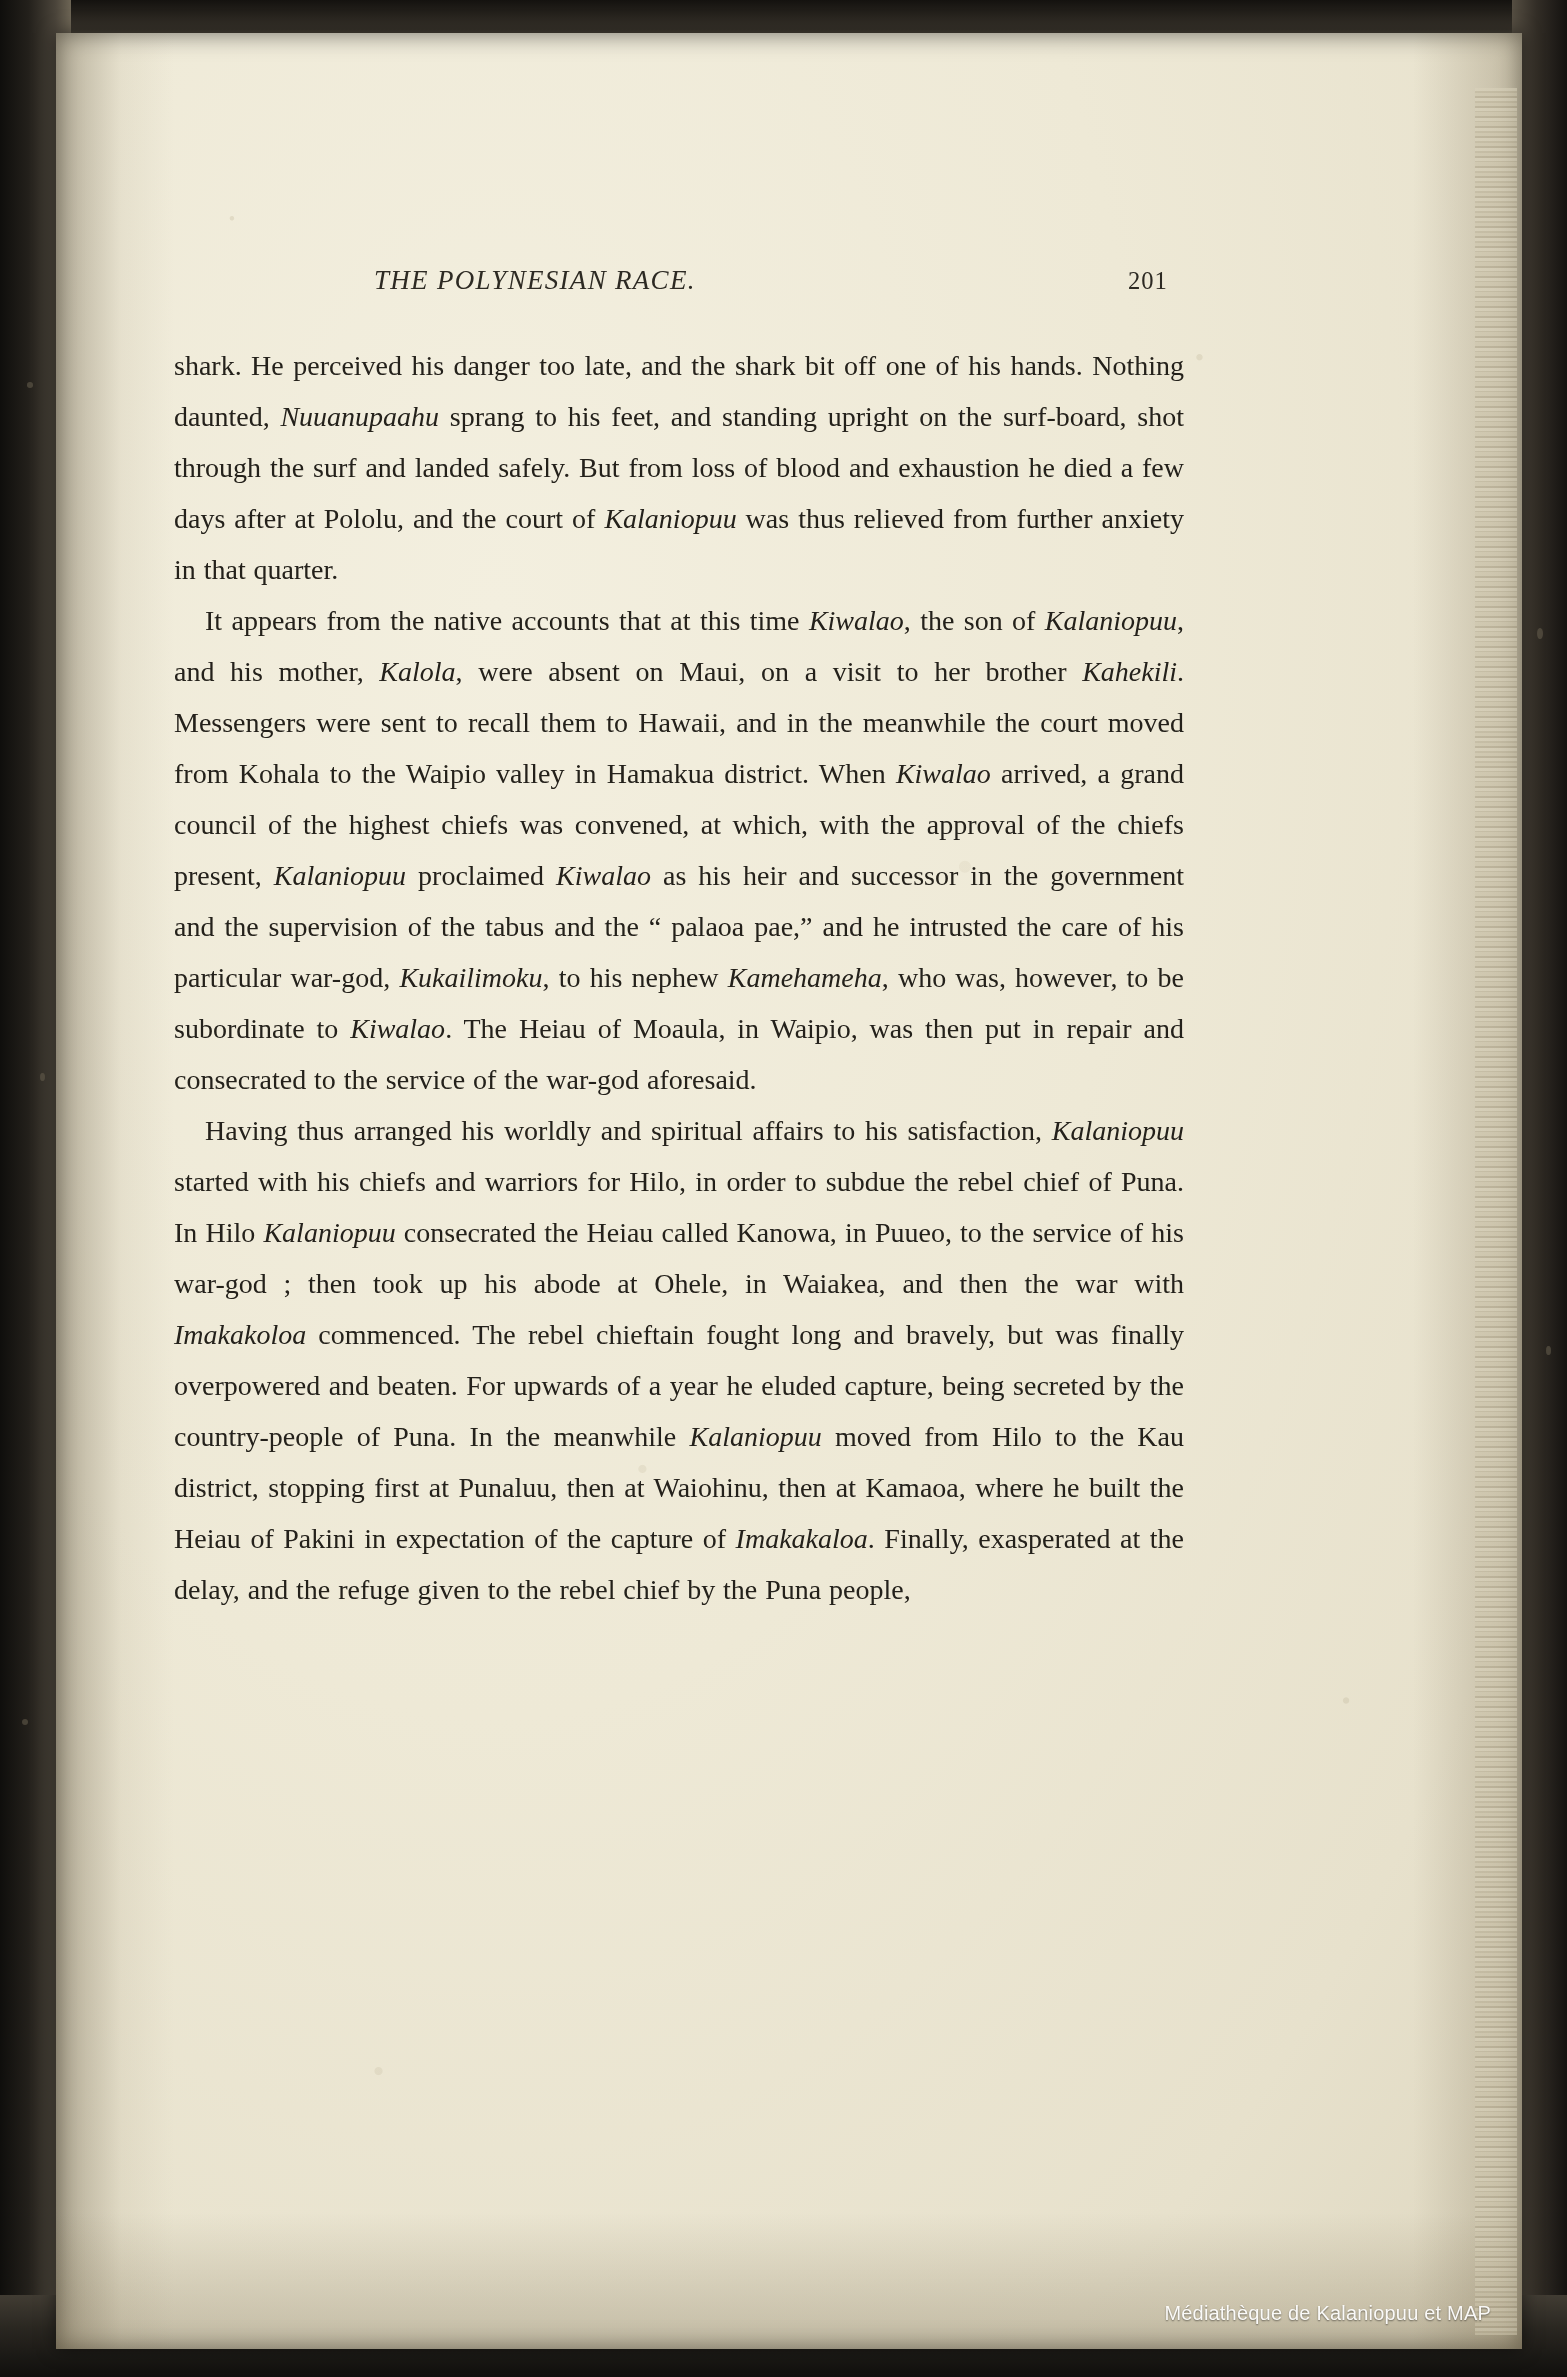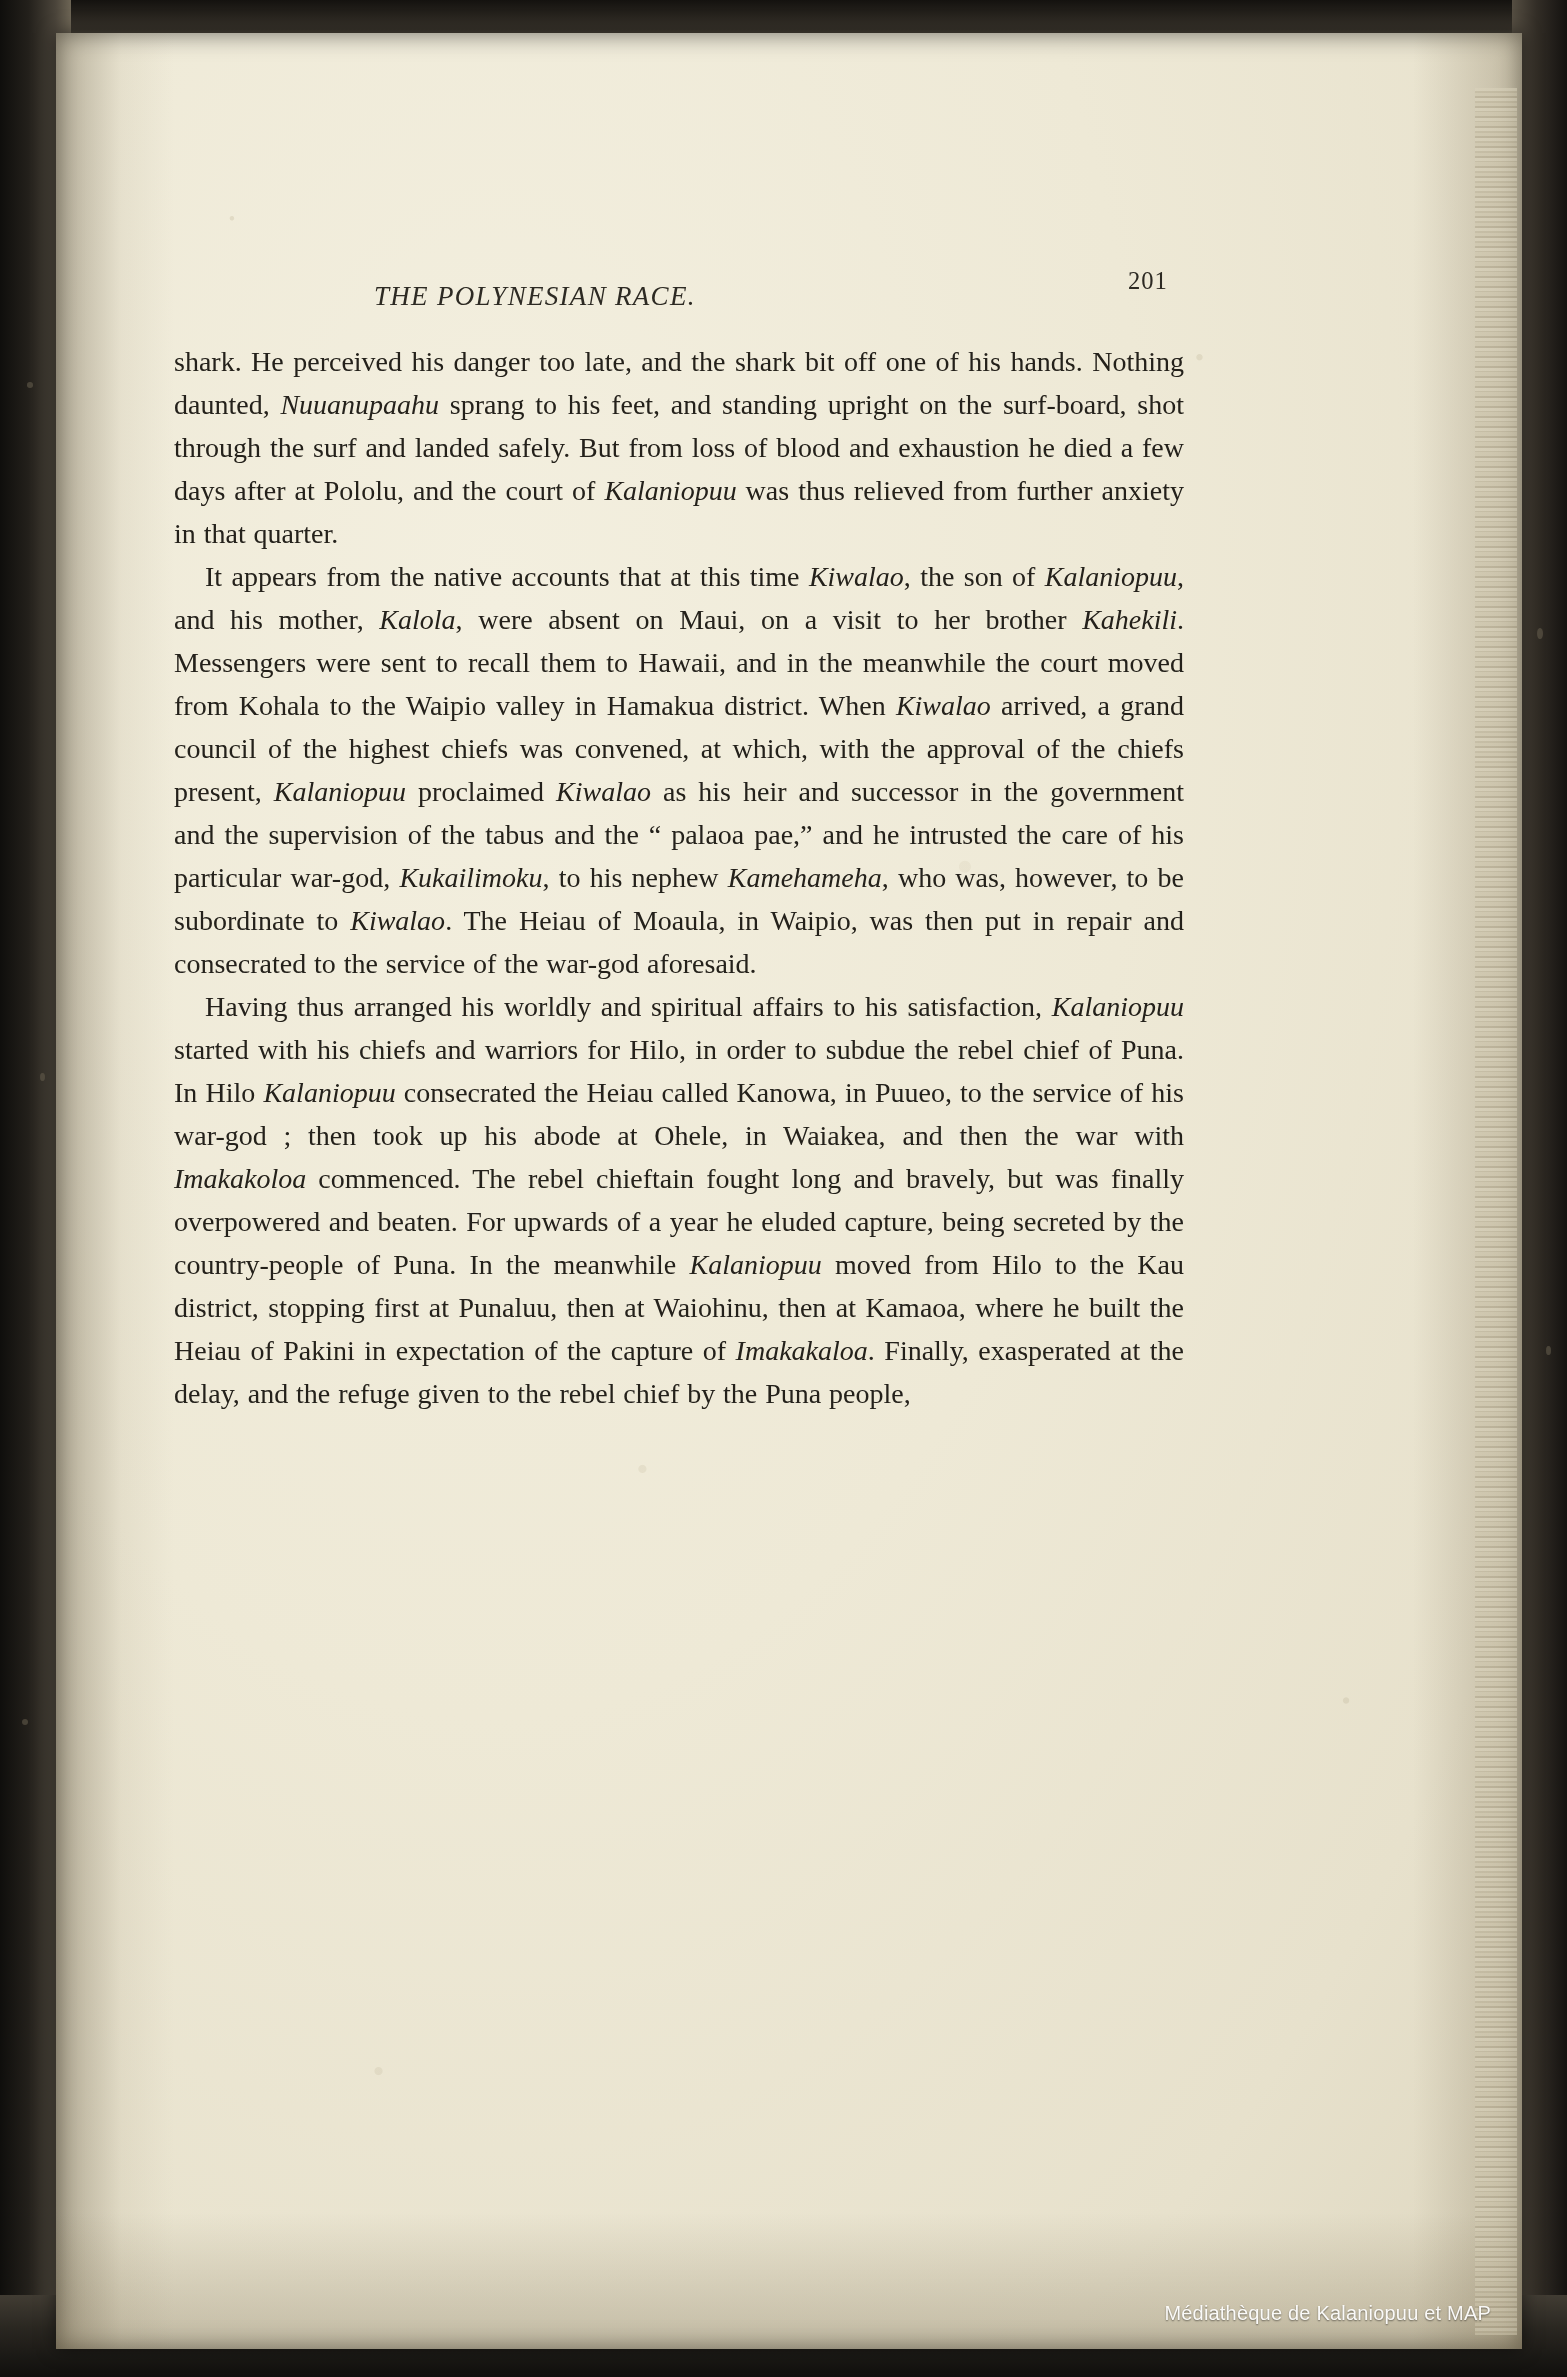--- a/index.html
+++ b/index.html
@@ -121,39 +121,39 @@
   }
 
   #running-head {
     position: relative;
     height: 44px;
     margin-bottom: 31px;
   }
   #running-title {
     position: absolute;
     left: 200px;
-    top: 16px;
+    top: 0;
     font-style: italic;
     font-size: 27px;
     letter-spacing: 1.3px;
     color: #2d2a23;
   }
   #page-number {
     position: absolute;
     right: 16.4px;
     top: 1.8px;
     font-size: 24.6px;
     letter-spacing: 0.9px;
     color: #2d2a23;
     font-variant: small-caps;
   }
 
   .para {
     font-size: 28px;
-    line-height: 43px;
+    line-height: 51px;
     color: #24211b;
     text-align: justify;
     text-justify: inter-word;
     margin: 0 0 0 0;
     text-indent: 31px;
     word-spacing: 0.9px;
   }
   .para.first {
     text-indent: 0;
   }

